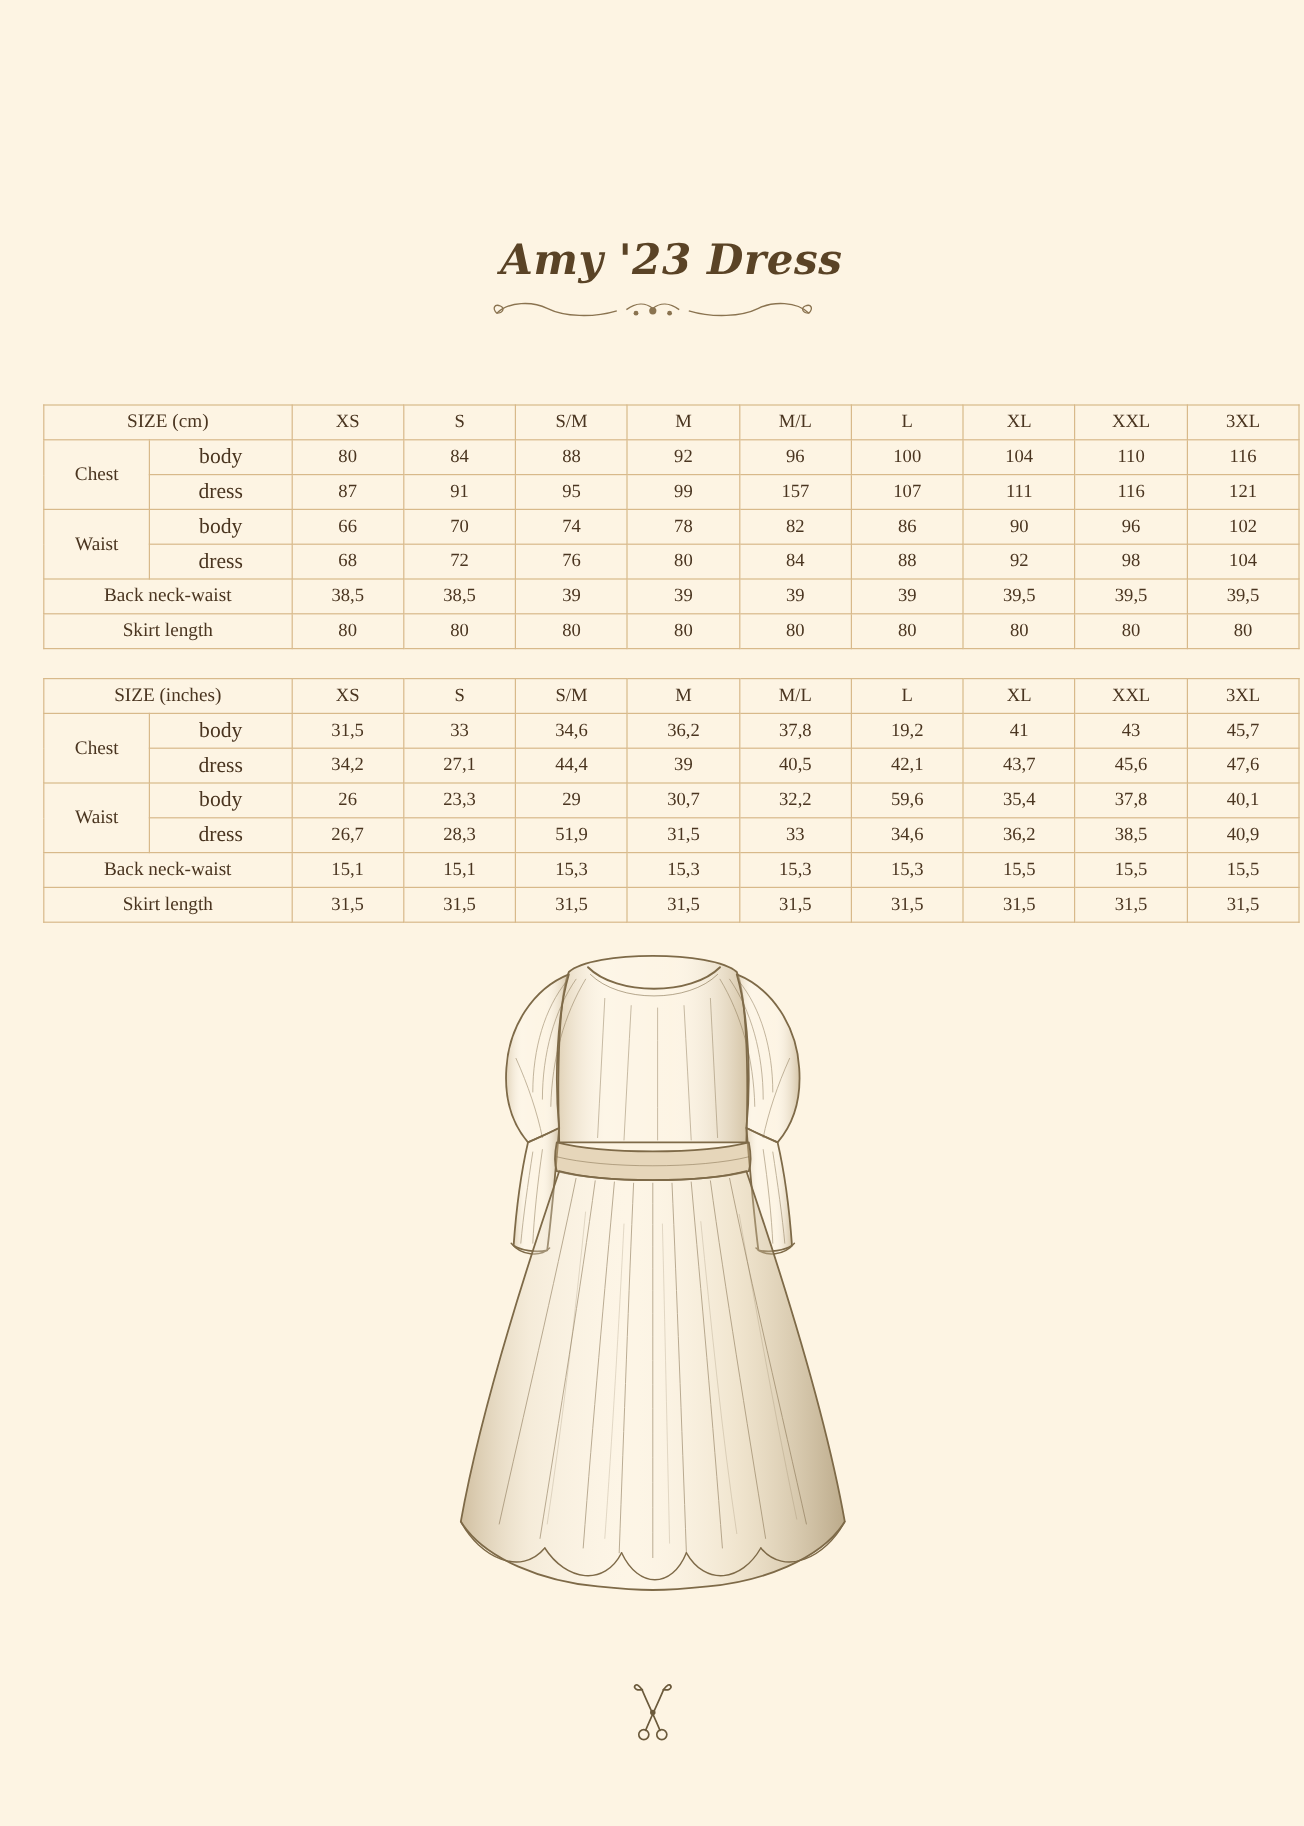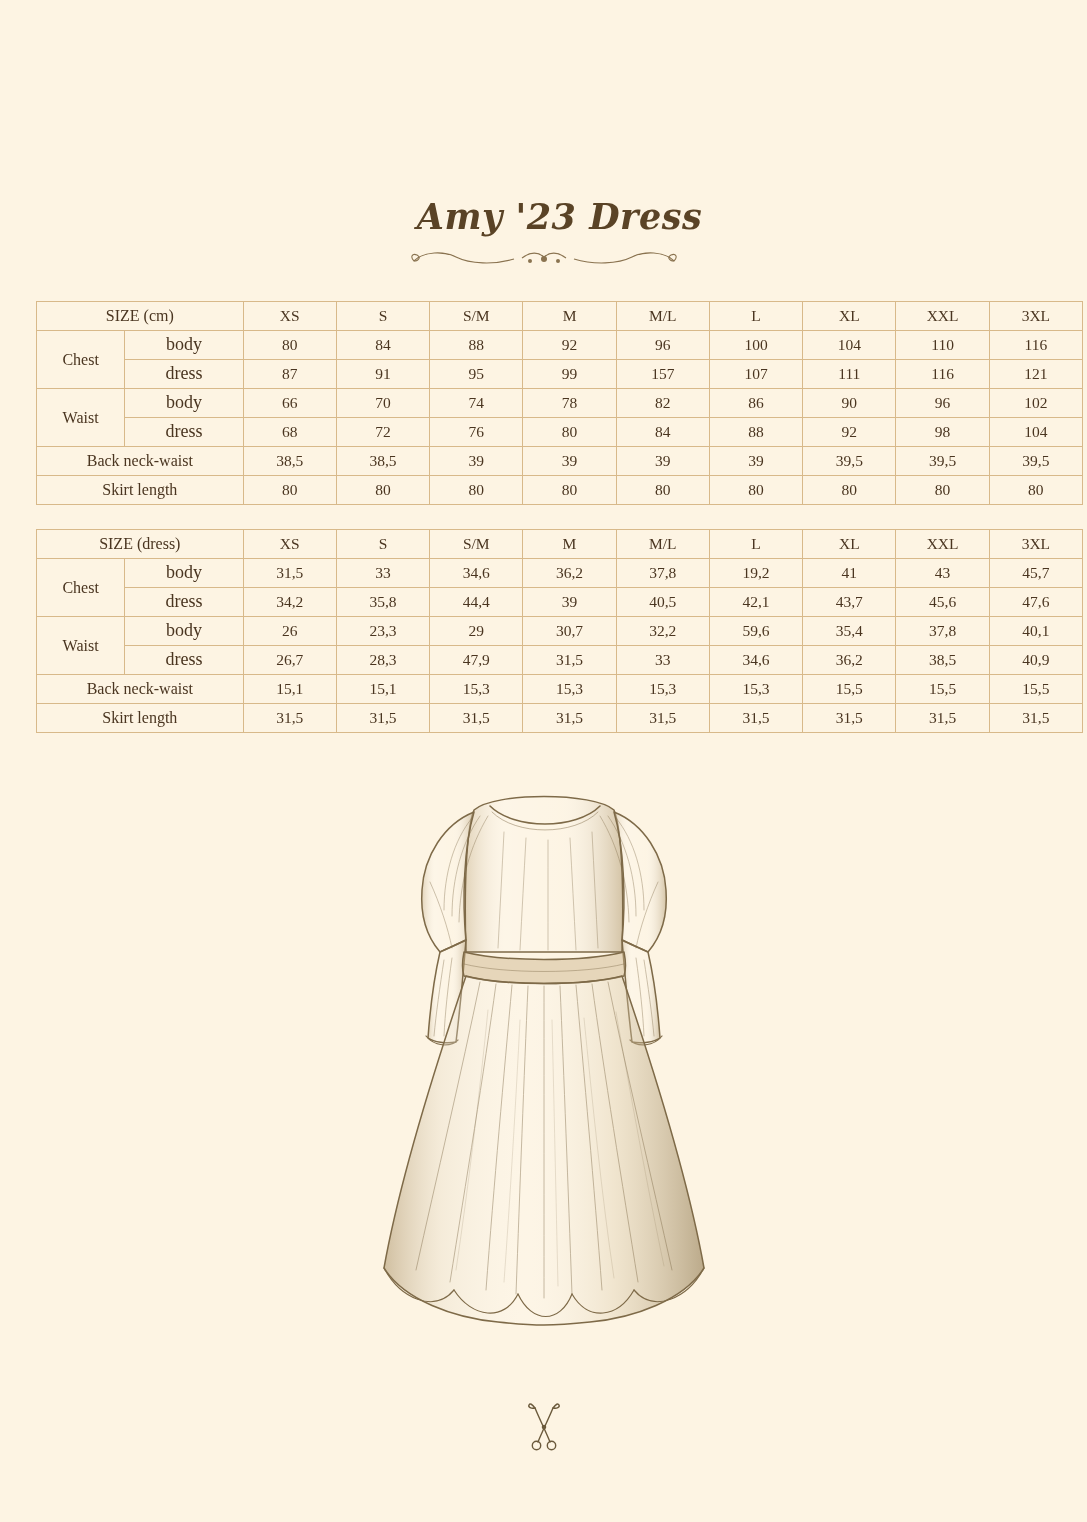--- a/index.html
+++ b/index.html
@@ -113,21 +113,21 @@
         <path d="M270 16 C 274 12, 272 8, 267 10 C 263 12, 265 16, 270 16 Z"></path>
         <path d="M118 13 C 126 7, 134 7, 140 12"></path>
         <path d="M162 13 C 154 7, 146 7, 140 12"></path>
       </g>
       <circle cx="140" cy="14" r="3" fill="#8a7350"></circle>
       <circle cx="126" cy="16" r="2" fill="#8a7350"></circle>
       <circle cx="154" cy="16" r="2" fill="#8a7350"></circle>
     </svg>
   </div>
 
-  <div class="table-wrap" style="margin-top:28px;padding-left:16px;">
+  <div class="table-wrap" style="margin-top:64px;padding-left:16px;">
 
     <table class="size-table">
       <colgroup>
         <col class="c-label">
           <col class="c-sublabel">
         <col class="c-size">
           <col class="c-size">
           <col class="c-size">
           <col class="c-size">
           <col class="c-size">
@@ -240,21 +240,21 @@
           <col class="c-size">
           <col class="c-size">
           <col class="c-size">
         <col class="c-size">
           <col class="c-size">
           <col class="c-size">
           <col class="c-size">
       </colgroup>
       <tbody>
         <tr>
-          <td class="hdr-unit" colspan="2">SIZE (dress)</td>
+          <td class="hdr-unit" colspan="2">SIZE (inches)</td>
           <td>XS</td>
           <td>S</td>
           <td>S/M</td>
           <td>M</td>
           <td>M/L</td>
           <td>L</td>
           <td>XL</td>
           <td>XXL</td>
           <td>3XL</td>
         </tr>
@@ -268,21 +268,21 @@
           <td>36,2</td>
           <td>37,8</td>
           <td>19,2</td>
           <td>41</td>
           <td>43</td>
           <td>45,7</td>
         </tr>
         <tr>
           <td class="sublabel">dress</td>
           <td>34,2</td>
-          <td>35,8</td>
+          <td>27,1</td>
           <td>44,4</td>
           <td>39</td>
           <td>40,5</td>
           <td>42,1</td>
           <td>43,7</td>
           <td>45,6</td>
           <td>47,6</td>
         </tr>
 
         <tr>
@@ -295,21 +295,21 @@
           <td>32,2</td>
           <td>59,6</td>
           <td>35,4</td>
           <td>37,8</td>
           <td>40,1</td>
         </tr>
         <tr>
           <td class="sublabel">dress</td>
           <td>26,7</td>
           <td>28,3</td>
-          <td>47,9</td>
+          <td>51,9</td>
           <td>31,5</td>
           <td>33</td>
           <td>34,6</td>
           <td>36,2</td>
           <td>38,5</td>
           <td>40,9</td>
         </tr>
 
         <tr>
           <td class="rowlabel" colspan="2">Back neck-waist</td>

